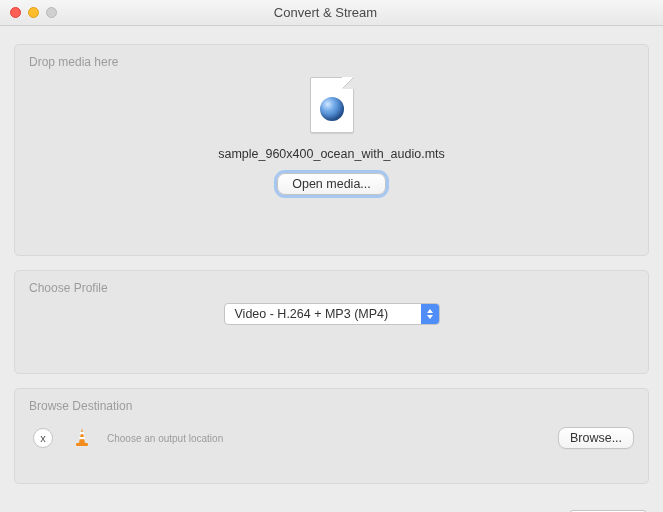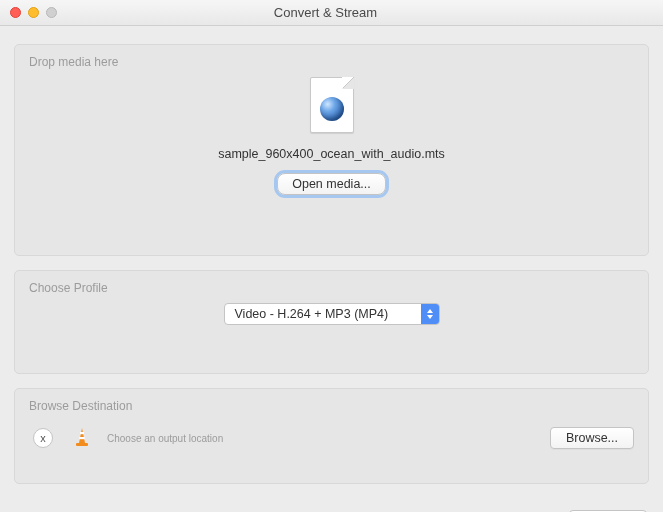--- a/index.html
+++ b/index.html
@@ -242,21 +242,21 @@
       </div>
       <div class="vlc-cone">
         <svg width="18" height="22" viewBox="0 0 18 22">
           <path d="M9 1 L12 16 L6 16 Z" fill="#f28c1d"></path>
           <rect x="7" y="5" width="4" height="2.2" fill="#fff"></rect>
           <rect x="6.3" y="10" width="5.4" height="2.2" fill="#fff"></rect>
           <rect x="3" y="16" width="12" height="3" rx="1" fill="#f28c1d"></rect>
         </svg>
       </div>
       <div class="dest-text">Choose an output location</div>
-      <div class="btn" style="width:84px;">
+      <div class="btn" style="width:76px;border-radius:8px;">
         <span>Browse...</span>
       </div>
     </div>
   </div>
 
 </div>
 
 <div class="bottom-bar">
   <div class="btn btn-disabled" style="width:78px;">
     <span>Save</span>

